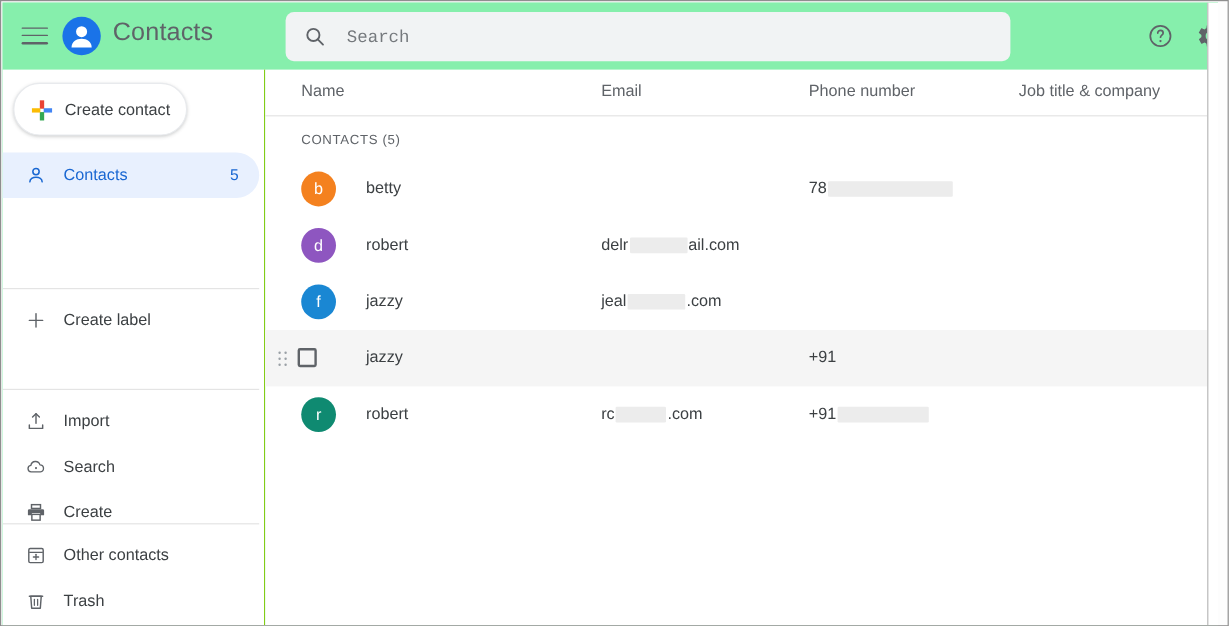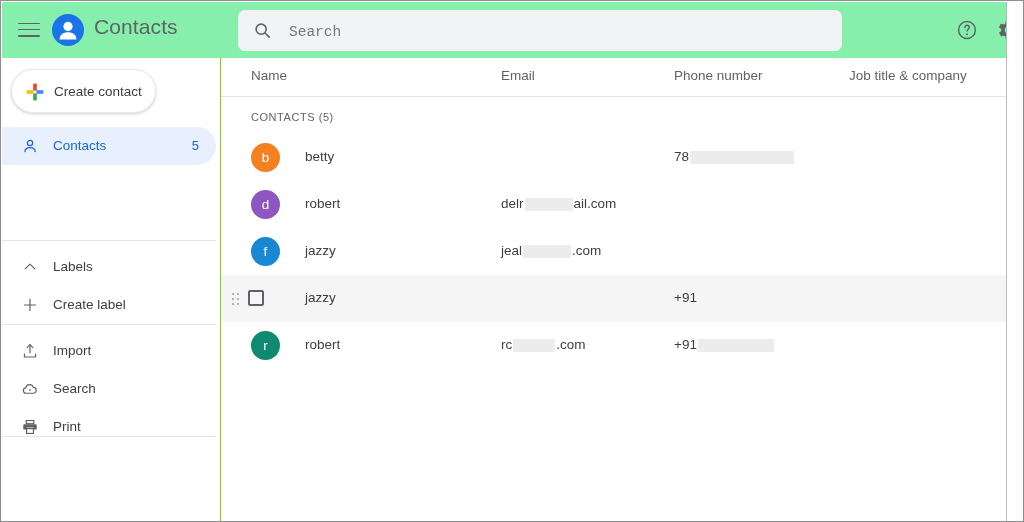--- a/index.html
+++ b/index.html
@@ -352,28 +352,20 @@
           <span class="nav-count">5</span>
         </div>
 
 
       </div>
 
       <div class="nav-divider" style="top:182px;"></div>
 
       <div class="nav-group" style="top:190px;">
 
-        <div class="nav-item">
-          <span class="nav-icon">
-            <svg width="18" height="18" viewBox="0 0 24 24" aria-hidden="true">
-              <polyline points="5.5,14.5 12,8.2 18.5,14.5" fill="none" stroke="#5f6368" stroke-width="1.6" stroke-linecap="round" stroke-linejoin="round"></polyline>
-            </svg>
-          </span>
-          <span class="nav-label">Labels</span>
-        </div>
 
         <div class="nav-item">
           <span class="nav-icon">
             <svg width="18" height="18" viewBox="0 0 24 24" aria-hidden="true">
               <line x1="12" y1="4.6" x2="12" y2="19.4" stroke="#5f6368" stroke-width="1.6" stroke-linecap="round"></line>
               <line x1="4.6" y1="12" x2="19.4" y2="12" stroke="#5f6368" stroke-width="1.6" stroke-linecap="round"></line>
             </svg>
           </span>
           <span class="nav-label">Create label</span>
         </div>
@@ -405,26 +397,52 @@
         </div>
 
         <div class="nav-item">
           <span class="nav-icon">
             <svg width="18" height="18" viewBox="0 0 24 24" aria-hidden="true">
               <rect x="7" y="3.4" width="10" height="4.2" fill="none" stroke="#5f6368" stroke-width="1.6"></rect>
               <path d="M4.6 8.4h14.8a1.6 1.6 0 0 1 1.6 1.6v5.2h-4.4v-2.6H7.4v2.6H3V10a1.6 1.6 0 0 1 1.6-1.6z" fill="#5f6368"></path>
               <rect x="7.4" y="14.2" width="9.2" height="6.4" fill="none" stroke="#5f6368" stroke-width="1.6"></rect>
             </svg>
           </span>
-          <span class="nav-label">Print</span>
+          <span class="nav-label">Create</span>
         </div>
       </div>
 
       <div class="nav-divider" style="top:378px;"></div>
 
+      <div class="nav-group" style="top:386px;">
+
+        <div class="nav-item">
+          <span class="nav-icon">
+            <svg width="18" height="18" viewBox="0 0 24 24" aria-hidden="true">
+              <rect x="4" y="4.2" width="16" height="15.6" rx="1.6" fill="none" stroke="#5f6368" stroke-width="1.6"></rect>
+              <line x1="4.4" y1="8.4" x2="19.6" y2="8.4" stroke="#5f6368" stroke-width="1.5"></line>
+              <line x1="12" y1="10.6" x2="12" y2="16.4" stroke="#5f6368" stroke-width="1.5" stroke-linecap="round"></line>
+              <line x1="9.1" y1="13.5" x2="14.9" y2="13.5" stroke="#5f6368" stroke-width="1.5" stroke-linecap="round"></line>
+            </svg>
+          </span>
+          <span class="nav-label">Other contacts</span>
+        </div>
+
+        <div class="nav-item">
+          <span class="nav-icon">
+            <svg width="18" height="18" viewBox="0 0 24 24" aria-hidden="true">
+              <path d="M6.2 6.6h11.6l-1 13.2H7.2z" fill="none" stroke="#5f6368" stroke-width="1.6" stroke-linejoin="round"></path>
+              <line x1="4.6" y1="6.6" x2="19.4" y2="6.6" stroke="#5f6368" stroke-width="1.6" stroke-linecap="round"></line>
+              <line x1="10.2" y1="10" x2="10.2" y2="16.6" stroke="#5f6368" stroke-width="1.4" stroke-linecap="round"></line>
+              <line x1="13.8" y1="10" x2="13.8" y2="16.6" stroke="#5f6368" stroke-width="1.4" stroke-linecap="round"></line>
+            </svg>
+          </span>
+          <span class="nav-label">Trash</span>
+        </div>
+      </div>
     </div>
 
     <div id="content">
 
       <div id="table-head">
         <span id="col-name" class="col-head">Name</span>
         <span id="col-email" class="col-head">Email</span>
         <span id="col-phone" class="col-head">Phone number</span>
         <span id="col-job" class="col-head">Job title &amp; company</span>
       </div>

